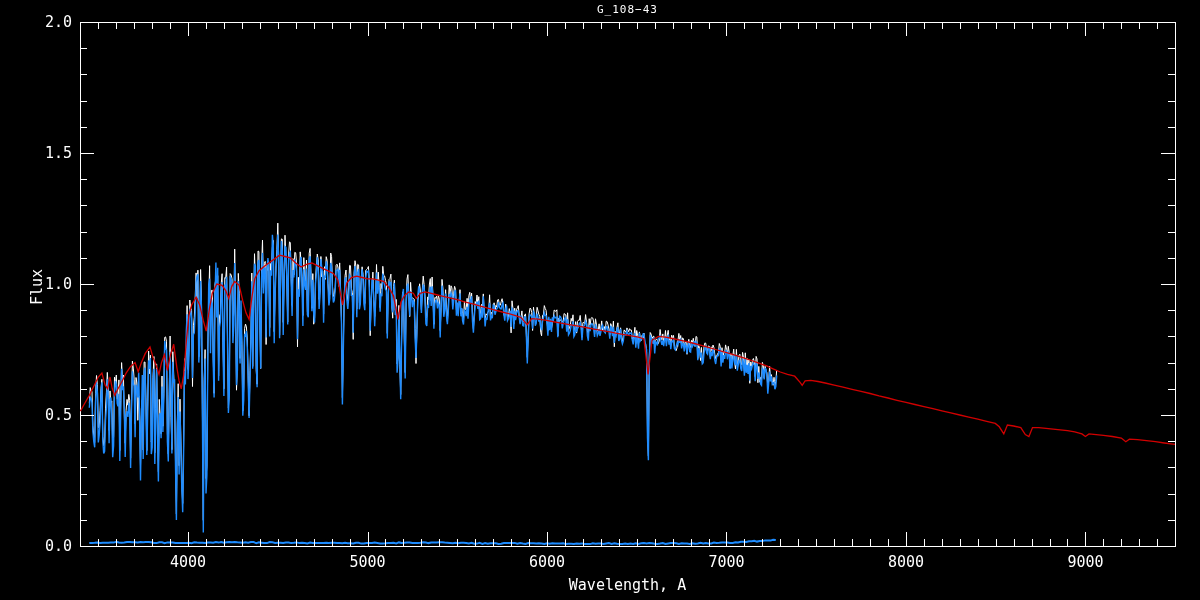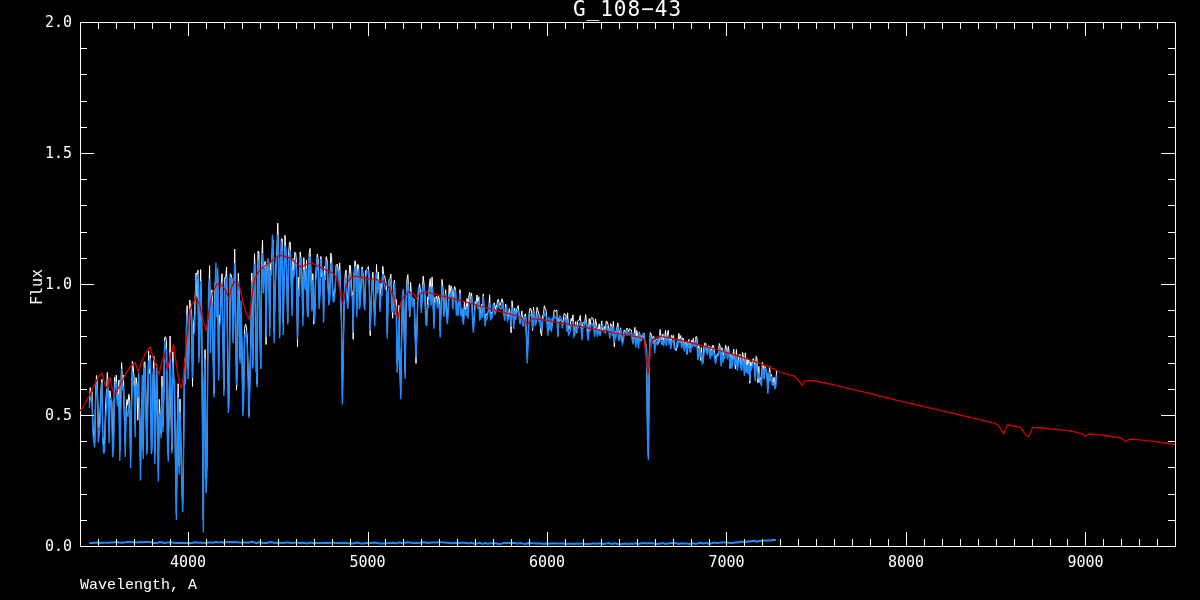--- a/index.html
+++ b/index.html
@@ -1,21 +1,21 @@
 <!DOCTYPE html>
 <html><head>
 <meta charset="utf-8">
 <style>
   html,body{margin:0;padding:0;background:#000;width:1200px;height:600px;overflow:hidden;}
   .stage{position:relative;width:1200px;height:600px;background:#000;
          font-family:"DejaVu Sans Mono","Liberation Mono",monospace;}
   svg{position:absolute;left:0;top:0;}
   .lbl{position:absolute;color:#fff;font-size:15px;line-height:17px;white-space:pre;}
-  .title{left:80px;top:1px;width:1095px;text-align:center;font-size:21px;letter-spacing:1px;}
-  .xlabel{left:80px;top:577px;width:1095px;text-align:left;font-family:Liberation Mono, monospace;}
+  .title{left:80px;top:1px;width:1095px;text-align:center;font-size:11px;letter-spacing:1px;}
+  .xlabel{left:80px;top:577px;width:1095px;text-align:center;}
   .ylabel{left:37px;top:287px;transform:translate(-50%,-50%) rotate(-90deg);transform-origin:center;}
 </style>
 </head>
 <body>
 
 <div class="stage">
   <svg id="chart" width="1200" height="600">
       <rect x="80.5" y="22.5" width="1095" height="524" fill="none" stroke="#ffffff" stroke-width="1" shape-rendering="crispEdges"></rect>
       <path d="M89.3 543.1L92.0 542.9L94.7 542.7L97.4 542.4L100.1 542.9L102.8 542.8L105.5 542.8L108.2 542.7L110.9 542.5L113.6 542.6L116.3 541.8L118.9 542.4L121.6 542.8L124.3 542.6L127.0 542.0L129.7 542.1L132.4 542.2L135.1 542.3L137.8 542.6L140.5 542.0L143.2 542.3L145.9 542.1L148.6 542.1L151.3 542.2L153.9 542.9L156.6 543.1L159.3 542.2L162.0 542.2L164.7 543.1L167.4 542.4L170.1 542.4L172.8 542.4L175.5 543.0L178.2 542.9L180.9 543.1L183.6 543.1L186.3 542.9L188.9 542.7L191.6 543.3L194.3 542.3L197.0 542.6L199.7 542.8L202.4 542.8L205.1 543.0L207.8 542.5L210.5 542.5L213.2 542.8L215.9 542.1L218.6 542.6L221.2 542.0L223.9 542.7L226.6 542.3L229.3 542.1L232.0 542.3L234.7 541.9L237.4 542.3L240.1 542.4L242.8 542.8L245.5 542.3L248.2 542.7L250.9 542.1L253.6 542.1L256.2 543.1L258.9 542.3L261.6 542.7L264.3 543.1L267.0 543.1L269.7 542.1L272.4 542.3L275.1 542.9L277.8 542.8L280.5 542.7L283.2 543.1L285.9 542.5L288.6 542.5L291.2 543.1L293.9 542.8L296.6 542.4L299.3 543.1L302.0 542.8L304.7 543.0L307.4 543.5L310.1 542.6L312.8 542.9L315.5 543.0L318.2 542.9L320.9 543.0L323.6 543.1L326.2 542.8L328.9 543.0L331.6 542.7L334.3 542.7L337.0 543.0L339.7 542.9L342.4 543.2L345.1 542.8L347.8 543.2L350.5 543.3L353.2 543.5L355.9 542.8L358.6 542.7L361.2 543.6L363.9 543.6L366.6 543.0L369.3 543.1L372.0 543.0L374.7 542.6L377.4 542.9L380.1 543.5L382.8 543.4L385.5 543.2L388.2 542.9L390.9 543.0L393.5 542.8L396.2 543.4L398.9 542.4L401.6 543.0L404.3 542.8L407.0 542.4L409.7 542.6L412.4 543.0L415.1 543.1L417.8 542.9L420.5 542.7L423.2 542.3L425.9 542.5L428.5 543.1L431.2 542.5L433.9 542.6L436.6 542.5L439.3 542.3L442.0 542.2L444.7 542.5L447.4 542.7L450.1 542.9L452.8 543.3L455.5 542.8L458.2 543.3L460.9 542.7L463.5 542.7L466.2 542.9L468.9 543.5L471.6 542.8L474.3 543.8L477.0 543.6L479.7 542.9L482.4 543.9L485.1 543.1L487.8 543.8L490.5 543.2L493.2 543.3L495.9 543.3L498.5 543.9L501.2 543.7L503.9 543.0L506.6 542.9L509.3 542.9L512.0 543.1L514.7 542.9L517.4 543.8L520.1 543.0L522.8 543.5L525.5 543.9L528.2 543.0L530.9 543.3L533.5 543.3L536.2 543.6L538.9 543.3L541.6 543.5L544.3 543.9L547.0 543.2L549.7 543.7L552.4 543.2L555.1 543.4L557.8 543.4L560.5 543.4L563.2 543.3L565.8 544.1L568.5 543.8L571.2 543.7L573.9 544.0L576.6 543.5L579.3 543.8L582.0 543.4L584.7 544.1L587.4 544.0L590.1 544.1L592.8 543.2L595.5 543.7L598.2 543.6L600.8 543.6L603.5 543.9L606.2 543.5L608.9 543.1L611.6 543.9L614.3 543.3L617.0 543.8L619.7 544.1L622.4 543.9L625.1 543.4L627.8 544.0L630.5 543.4L633.2 544.0L635.8 543.3L638.5 543.9L641.2 543.3L643.9 543.1L646.6 543.5L649.3 543.1L652.0 543.2L654.7 543.7L657.4 543.9L660.1 543.5L662.8 543.0L665.5 543.9L668.2 543.4L670.8 543.0L673.5 542.9L676.2 543.3L678.9 543.9L681.6 543.2L684.3 543.6L687.0 543.6L689.7 543.9L692.4 543.3L695.1 543.8L697.8 543.5L700.5 542.8L703.2 543.5L705.8 543.1L708.5 543.6L711.2 543.5L713.9 542.6L716.6 543.0L719.3 542.8L722.0 542.4L724.7 542.5L727.4 542.6L730.1 543.0L732.8 543.0L735.5 542.3L738.1 542.5L740.8 541.7L743.5 541.8L746.2 541.9L748.9 541.3L751.6 541.2L754.3 540.8L757.0 541.6L759.7 541.0L762.4 541.1L765.1 540.4L767.8 540.5L770.5 540.6L773.1 539.8L775.8 540.1" fill="none" stroke="#1e8cff" stroke-width="2"></path>
       <path d="M89.3 403.3L90.2 387.6L91.1 391.4L92.0 391.3L92.9 425.8L93.8 437.6L94.7 442.4L95.6 393.6L96.5 375.5L97.4 384.5L98.3 427.4L99.2 427.4L100.1 410.5L101.0 388.2L101.9 379.3L102.8 436.5L103.7 445.8L104.6 442.0L105.5 408.1L106.4 392.7L107.3 372.4L108.2 385.8L109.1 430.4L110.0 390.9L110.9 403.4L111.8 400.9L112.7 445.9L113.6 436.8L114.5 377.2L115.4 385.1L116.3 375.0L117.2 399.1L118.0 399.5L118.9 379.9L119.8 450.6L120.7 400.6L121.6 362.6L122.5 380.5L123.4 375.0L124.3 414.7L125.2 443.2L126.1 410.3L127.0 399.4L127.9 405.2L128.8 394.4L129.7 400.2L130.6 458.2L131.5 406.3L132.4 361.0L133.3 368.1L134.2 379.8L135.1 423.8L136.0 377.5L136.9 383.1L137.8 420.3L138.7 396.0L139.6 416.9L140.5 466.7L141.4 408.7L142.3 399.8L143.2 450.0L144.1 362.2L145.0 362.0L145.9 397.9L146.8 450.6L147.7 401.9L148.6 351.0L149.5 373.7L150.4 355.1L151.3 442.0L152.2 436.6L153.0 377.3L153.9 356.5L154.8 452.8L155.7 408.5L156.6 363.9L157.5 420.9L158.4 471.8L159.3 399.4L160.2 417.0L161.1 433.7L162.0 376.0L162.9 426.2L163.8 393.7L164.7 337.4L165.6 336.9L166.5 341.2L167.4 433.5L168.3 454.0L169.2 394.3L170.1 336.0L171.0 417.3L171.9 449.7L172.8 351.7L173.7 374.1L174.6 398.8L175.5 462.5L176.4 514.1L177.3 422.1L178.2 383.7L179.1 465.7L180.0 399.1L180.9 442.0L181.8 484.2L182.7 503.5L183.6 445.8L184.5 358.6L185.4 371.9L186.3 347.7L187.1 305.6L188.0 369.4L188.9 349.9L189.8 300.0L190.7 307.9L191.6 310.6L192.5 386.5L193.4 325.8L194.3 317.3L195.2 297.1L196.1 272.9L197.0 297.6L197.9 270.2L198.8 356.7L199.7 336.1L200.6 269.5L201.5 301.4L202.4 409.5L203.3 520.3L204.2 379.7L205.1 349.6L206.0 478.5L206.9 466.3L207.8 348.1L208.7 300.5L209.6 265.7L210.5 338.5L211.4 290.4L212.3 290.3L213.2 355.7L214.1 393.3L215.0 283.9L215.9 278.8L216.8 310.0L217.7 275.6L218.6 376.0L219.5 316.1L220.4 313.8L221.2 283.9L222.1 273.7L223.0 342.5L223.9 388.8L224.8 277.6L225.7 278.2L226.6 267.0L227.5 336.6L228.4 408.1L229.3 389.0L230.2 273.6L231.1 274.9L232.0 278.7L232.9 328.8L233.8 312.0L234.7 249.1L235.6 309.9L236.5 390.2L237.4 361.4L238.3 273.4L239.2 293.2L240.1 358.4L241.0 317.2L241.9 344.7L242.8 410.8L243.7 388.7L244.6 328.6L245.5 324.1L246.4 326.9L247.3 339.0L248.2 375.9L249.1 415.8L250.0 370.4L250.9 339.2L251.8 273.0L252.7 366.5L253.6 308.8L254.5 253.7L255.4 280.4L256.2 369.8L257.1 384.2L258.0 251.0L258.9 251.5L259.8 317.3L260.7 368.5L261.6 265.1L262.5 240.1L263.4 287.6L264.3 263.6L265.2 261.4L266.1 344.5L267.0 264.4L267.9 270.4L268.8 262.8L269.7 327.7L270.6 263.5L271.5 264.4L272.4 247.3L273.3 240.4L274.2 331.7L275.1 290.9L276.0 265.1L276.9 249.4L277.8 223.1L278.7 256.4L279.6 335.3L280.5 291.8L281.4 238.9L282.3 239.2L283.2 322.4L284.1 278.3L285.0 235.2L285.9 257.0L286.8 279.0L287.7 322.0L288.6 254.0L289.5 241.8L290.3 242.7L291.2 278.5L292.1 305.5L293.0 258.6L293.9 274.9L294.8 252.3L295.7 252.8L296.6 263.6L297.5 346.9L298.4 277.3L299.3 293.0L300.2 251.9L301.1 261.8L302.0 276.8L302.9 315.6L303.8 257.6L304.7 280.1L305.6 281.5L306.5 260.0L307.4 311.5L308.3 309.5L309.2 253.3L310.1 248.4L311.0 275.4L311.9 308.3L312.8 273.6L313.7 324.2L314.6 317.5L315.5 279.1L316.4 265.3L317.3 254.0L318.2 259.8L319.1 299.4L320.0 290.5L320.9 256.5L321.8 276.9L322.7 271.3L323.6 314.1L324.5 266.7L325.3 279.4L326.2 256.7L327.1 260.2L328.0 283.8L328.9 296.3L329.8 294.4L330.7 253.0L331.6 256.7L332.5 286.4L333.4 296.5L334.3 294.5L335.2 287.6L336.1 265.3L337.0 264.2L337.9 267.0L338.8 276.1L339.7 262.9L340.6 289.0L341.5 321.8L342.4 397.7L343.3 347.4L344.2 296.7L345.1 275.4L346.0 270.0L346.9 293.3L347.8 301.1L348.7 287.1L349.6 265.4L350.5 265.7L351.4 288.7L352.3 292.5L353.2 339.4L354.1 273.2L355.0 260.7L355.9 266.0L356.8 309.1L357.7 264.3L358.6 265.0L359.4 302.5L360.3 300.5L361.2 278.4L362.1 266.8L363.0 274.3L363.9 294.5L364.8 303.5L365.7 270.5L366.6 269.4L367.5 268.5L368.4 266.5L369.3 279.9L370.2 335.7L371.1 300.6L372.0 286.8L372.9 272.1L373.8 299.3L374.7 316.6L375.6 299.1L376.5 264.5L377.4 288.6L378.3 272.1L379.2 287.8L380.1 307.6L381.0 283.5L381.9 288.7L382.8 266.3L383.7 275.0L384.6 275.9L385.5 280.4L386.4 284.6L387.3 333.5L388.2 293.6L389.1 279.3L390.0 278.4L390.9 274.1L391.8 304.7L392.7 318.2L393.5 286.6L394.4 280.1L395.3 310.3L396.2 299.4L397.1 363.8L398.0 358.2L398.9 305.4L399.8 364.5L400.7 394.6L401.6 339.8L402.5 293.0L403.4 291.4L404.3 339.9L405.2 372.6L406.1 301.2L407.0 279.1L407.9 274.6L408.8 296.5L409.7 316.6L410.6 282.3L411.5 297.4L412.4 297.9L413.3 298.4L414.2 299.1L415.1 328.4L416.0 363.5L416.9 329.5L417.8 300.5L418.7 292.4L419.6 283.8L420.5 292.1L421.4 309.6L422.3 289.8L423.2 276.1L424.1 284.5L425.0 296.1L425.9 318.5L426.8 316.6L427.7 296.9L428.5 299.9L429.4 284.0L430.3 278.6L431.2 300.6L432.1 277.0L433.0 297.1L433.9 324.3L434.8 297.5L435.7 298.1L436.6 296.2L437.5 303.7L438.4 295.4L439.3 299.1L440.2 330.5L441.1 307.2L442.0 279.4L442.9 288.0L443.8 309.9L444.7 308.5L445.6 289.7L446.5 307.1L447.4 321.7L448.3 304.9L449.2 284.9L450.1 294.5L451.0 285.8L451.9 287.9L452.8 304.8L453.7 293.1L454.6 286.3L455.5 289.4L456.4 309.5L457.3 303.3L458.2 311.8L459.1 303.2L460.0 289.7L460.9 314.1L461.8 308.8L462.6 313.4L463.5 320.0L464.4 301.7L465.3 309.5L466.2 309.1L467.1 298.3L468.0 310.4L468.9 295.6L469.8 292.3L470.7 303.4L471.6 293.1L472.5 314.6L473.4 328.6L474.3 313.7L475.2 301.6L476.1 303.7L477.0 295.0L477.9 304.9L478.8 296.7L479.7 316.0L480.6 312.1L481.5 304.4L482.4 309.7L483.3 293.9L484.2 313.5L485.1 320.2L486.0 313.8L486.9 315.0L487.8 312.3L488.7 311.0L489.6 294.8L490.5 316.7L491.4 312.4L492.3 313.5L493.2 308.4L494.1 302.8L495.0 312.5L495.9 305.4L496.7 307.1L497.6 299.9L498.5 299.5L499.4 304.9L500.3 305.2L501.2 301.7L502.1 298.7L503.0 304.8L503.9 315.3L504.8 314.5L505.7 304.1L506.6 310.6L507.5 317.3L508.4 317.1L509.3 308.6L510.2 315.3L511.1 332.9L512.0 300.8L512.9 308.2L513.8 324.1L514.7 308.1L515.6 318.5L516.5 309.9L517.4 307.7L518.3 305.6L519.2 316.0L520.1 322.5L521.0 318.2L521.9 310.9L522.8 322.1L523.7 320.8L524.6 314.8L525.5 314.0L526.4 335.1L527.3 357.4L528.2 335.5L529.1 313.8L530.0 308.1L530.9 308.8L531.7 312.5L532.6 330.5L533.5 307.2L534.4 316.7L535.3 319.3L536.2 317.3L537.1 307.3L538.0 310.8L538.9 314.4L539.8 316.6L540.7 332.4L541.6 335.8L542.5 315.3L543.4 314.9L544.3 305.6L545.2 308.4L546.1 310.4L547.0 320.5L547.9 331.1L548.8 321.7L549.7 324.7L550.6 322.3L551.5 328.6L552.4 323.3L553.3 317.9L554.2 310.0L555.1 310.9L556.0 311.3L556.9 309.8L557.8 336.0L558.7 318.2L559.6 321.4L560.5 319.8L561.4 319.6L562.3 322.2L563.2 321.2L564.1 313.5L565.0 314.4L565.8 314.8L566.7 325.4L567.6 312.8L568.5 330.0L569.4 327.9L570.3 325.2L571.2 318.4L572.1 321.2L573.0 314.8L573.9 330.7L574.8 329.6L575.7 321.6L576.6 333.1L577.5 321.6L578.4 320.2L579.3 320.3L580.2 315.4L581.1 324.9L582.0 337.2L582.9 322.6L583.8 322.4L584.7 323.7L585.6 314.6L586.5 322.1L587.4 330.8L588.3 335.5L589.2 318.7L590.1 325.2L591.0 318.3L591.9 317.5L592.8 318.1L593.7 322.0L594.6 334.1L595.5 318.8L596.4 324.0L597.3 331.0L598.2 330.4L599.1 323.8L600.0 331.1L600.8 328.9L601.7 320.9L602.6 330.2L603.5 331.0L604.4 326.6L605.3 330.6L606.2 321.2L607.1 321.6L608.0 324.8L608.9 329.0L609.8 334.6L610.7 323.6L611.6 325.9L612.5 334.7L613.4 321.1L614.3 346.8L615.2 331.5L616.1 333.6L617.0 327.1L617.9 322.8L618.8 336.9L619.7 331.8L620.6 327.8L621.5 337.8L622.4 342.2L623.3 335.4L624.2 329.9L625.1 331.5L626.0 332.2L626.9 327.9L627.8 329.7L628.7 331.7L629.6 328.7L630.5 330.2L631.4 330.1L632.3 339.0L633.2 338.8L634.1 334.7L634.9 327.3L635.8 343.6L636.7 330.5L637.6 335.6L638.5 344.8L639.4 331.9L640.3 338.1L641.2 340.6L642.1 335.3L643.0 338.5L643.9 333.1L644.8 344.4L645.7 343.6L646.6 352.6L647.5 434.5L648.4 456.0L649.3 356.9L650.2 332.5L651.1 334.1L652.0 338.6L652.9 336.7L653.8 336.1L654.7 347.0L655.6 340.5L656.5 338.9L657.4 340.2L658.3 343.6L659.2 341.1L660.1 329.5L661.0 337.0L661.9 339.9L662.8 333.9L663.7 341.6L664.6 339.7L665.5 330.5L666.4 343.1L667.3 335.1L668.2 330.3L669.0 340.3L669.9 338.2L670.8 345.1L671.7 335.1L672.6 338.9L673.5 335.4L674.4 346.4L675.3 348.6L676.2 350.6L677.1 347.4L678.0 340.1L678.9 333.4L679.8 341.9L680.7 335.5L681.6 346.2L682.5 337.8L683.4 338.8L684.3 347.0L685.2 342.6L686.1 342.0L687.0 354.3L687.9 344.0L688.8 339.3L689.7 345.5L690.6 347.5L691.5 340.4L692.4 342.5L693.3 338.3L694.2 345.6L695.1 345.9L696.0 336.4L696.9 337.1L697.8 358.6L698.7 345.6L699.6 348.2L700.5 360.5L701.4 347.4L702.3 362.3L703.2 358.2L704.0 346.8L704.9 342.9L705.8 343.3L706.7 352.1L707.6 350.4L708.5 345.9L709.4 346.3L710.3 357.4L711.2 346.8L712.1 350.7L713.0 345.0L713.9 347.5L714.8 354.4L715.7 358.8L716.6 356.0L717.5 354.1L718.4 352.6L719.3 343.5L720.2 346.3L721.1 360.1L722.0 347.7L722.9 359.5L723.8 351.6L724.7 352.9L725.6 344.9L726.5 349.4L727.4 354.2L728.3 346.3L729.2 352.6L730.1 368.0L731.0 353.9L731.9 364.5L732.8 355.8L733.7 349.1L734.6 361.3L735.5 368.9L736.4 349.4L737.3 365.9L738.1 362.2L739.0 355.3L739.9 354.2L740.8 365.4L741.7 364.5L742.6 352.4L743.5 357.7L744.4 371.2L745.3 352.8L746.2 367.3L747.1 358.4L748.0 370.3L748.9 359.7L749.8 383.3L750.7 361.9L751.6 366.9L752.5 360.4L753.4 358.5L754.3 362.3L755.2 376.6L756.1 356.4L757.0 358.9L757.9 382.7L758.8 366.4L759.7 382.2L760.6 377.4L761.5 380.5L762.4 362.4L763.3 365.9L764.2 378.2L765.1 366.3L766.0 370.9L766.9 372.6L767.8 387.1L768.7 380.7L769.6 366.2L770.5 378.6L771.4 374.6L772.2 380.4L773.1 385.3L774.0 377.3L774.9 386.1L775.8 381.4L776.7 370.1" fill="none" stroke="#ffffff" stroke-width="1"></path>

